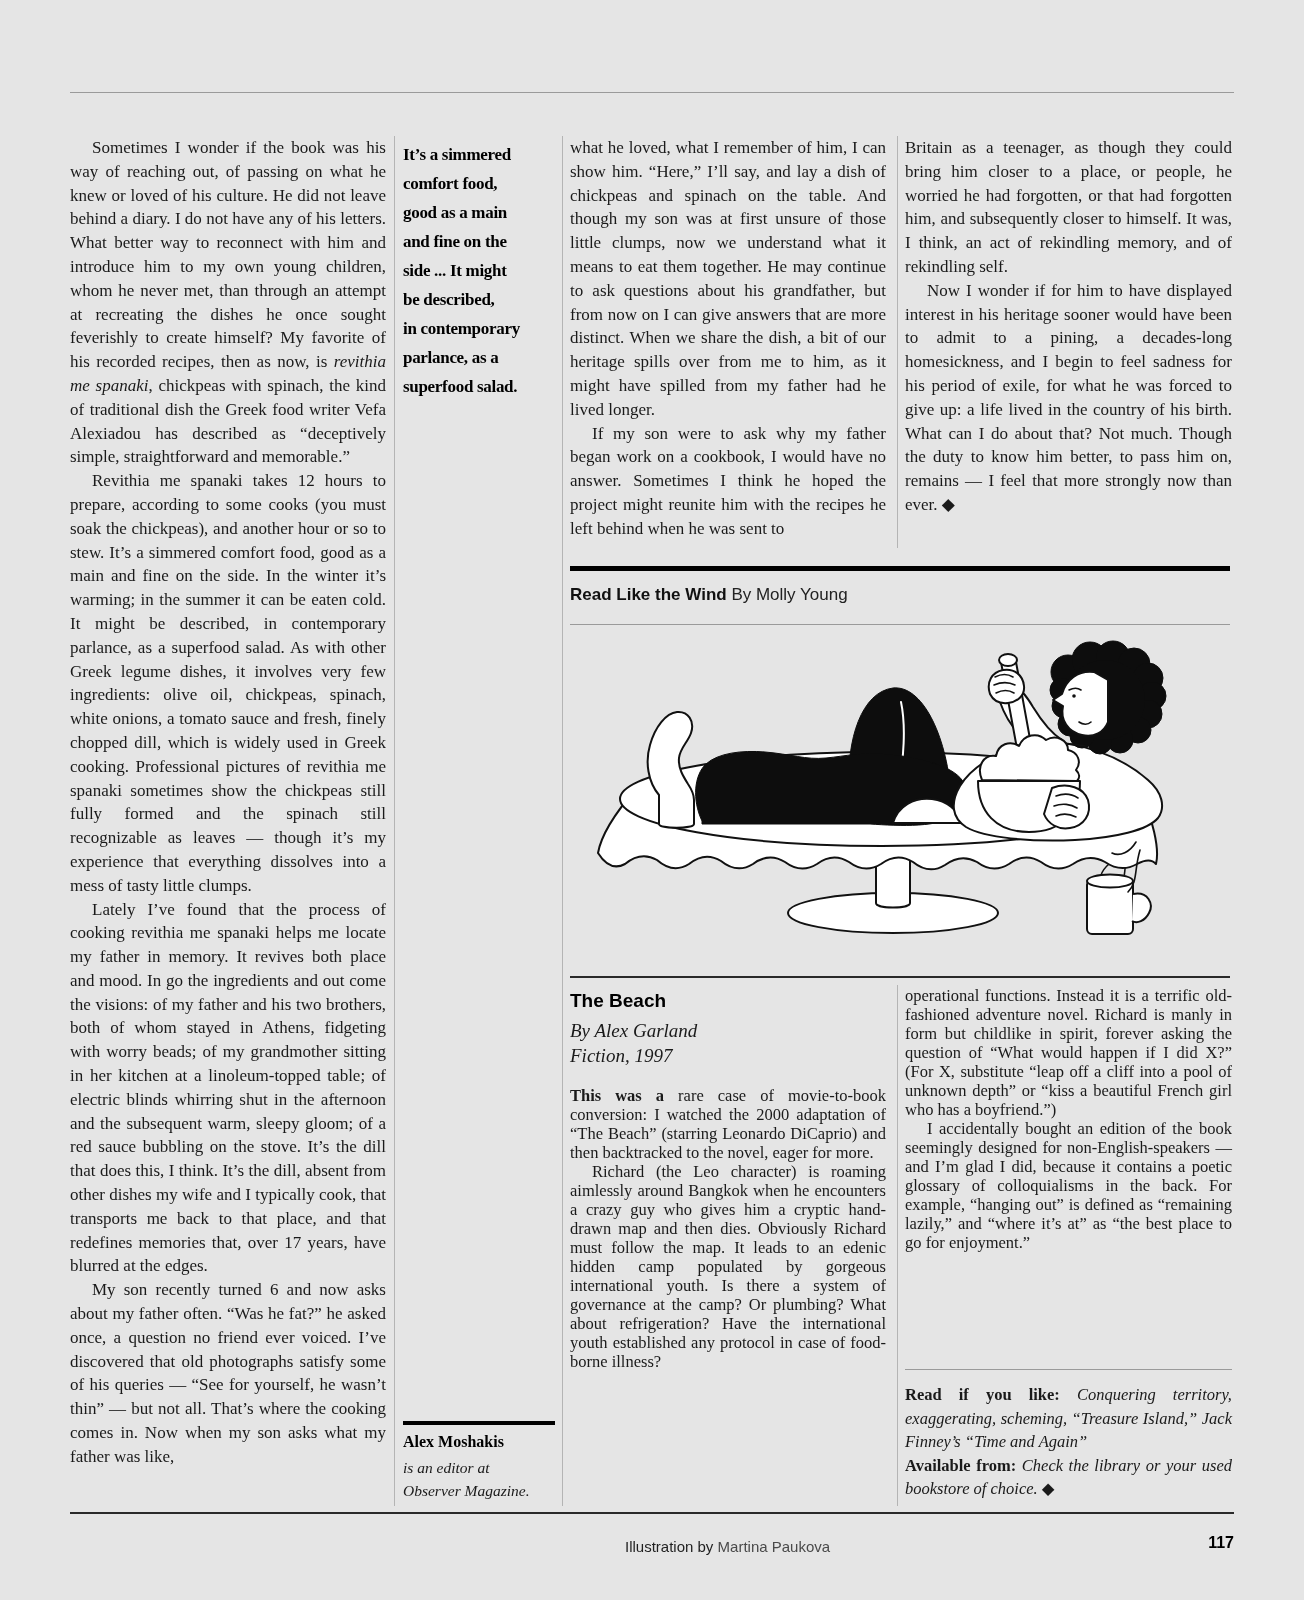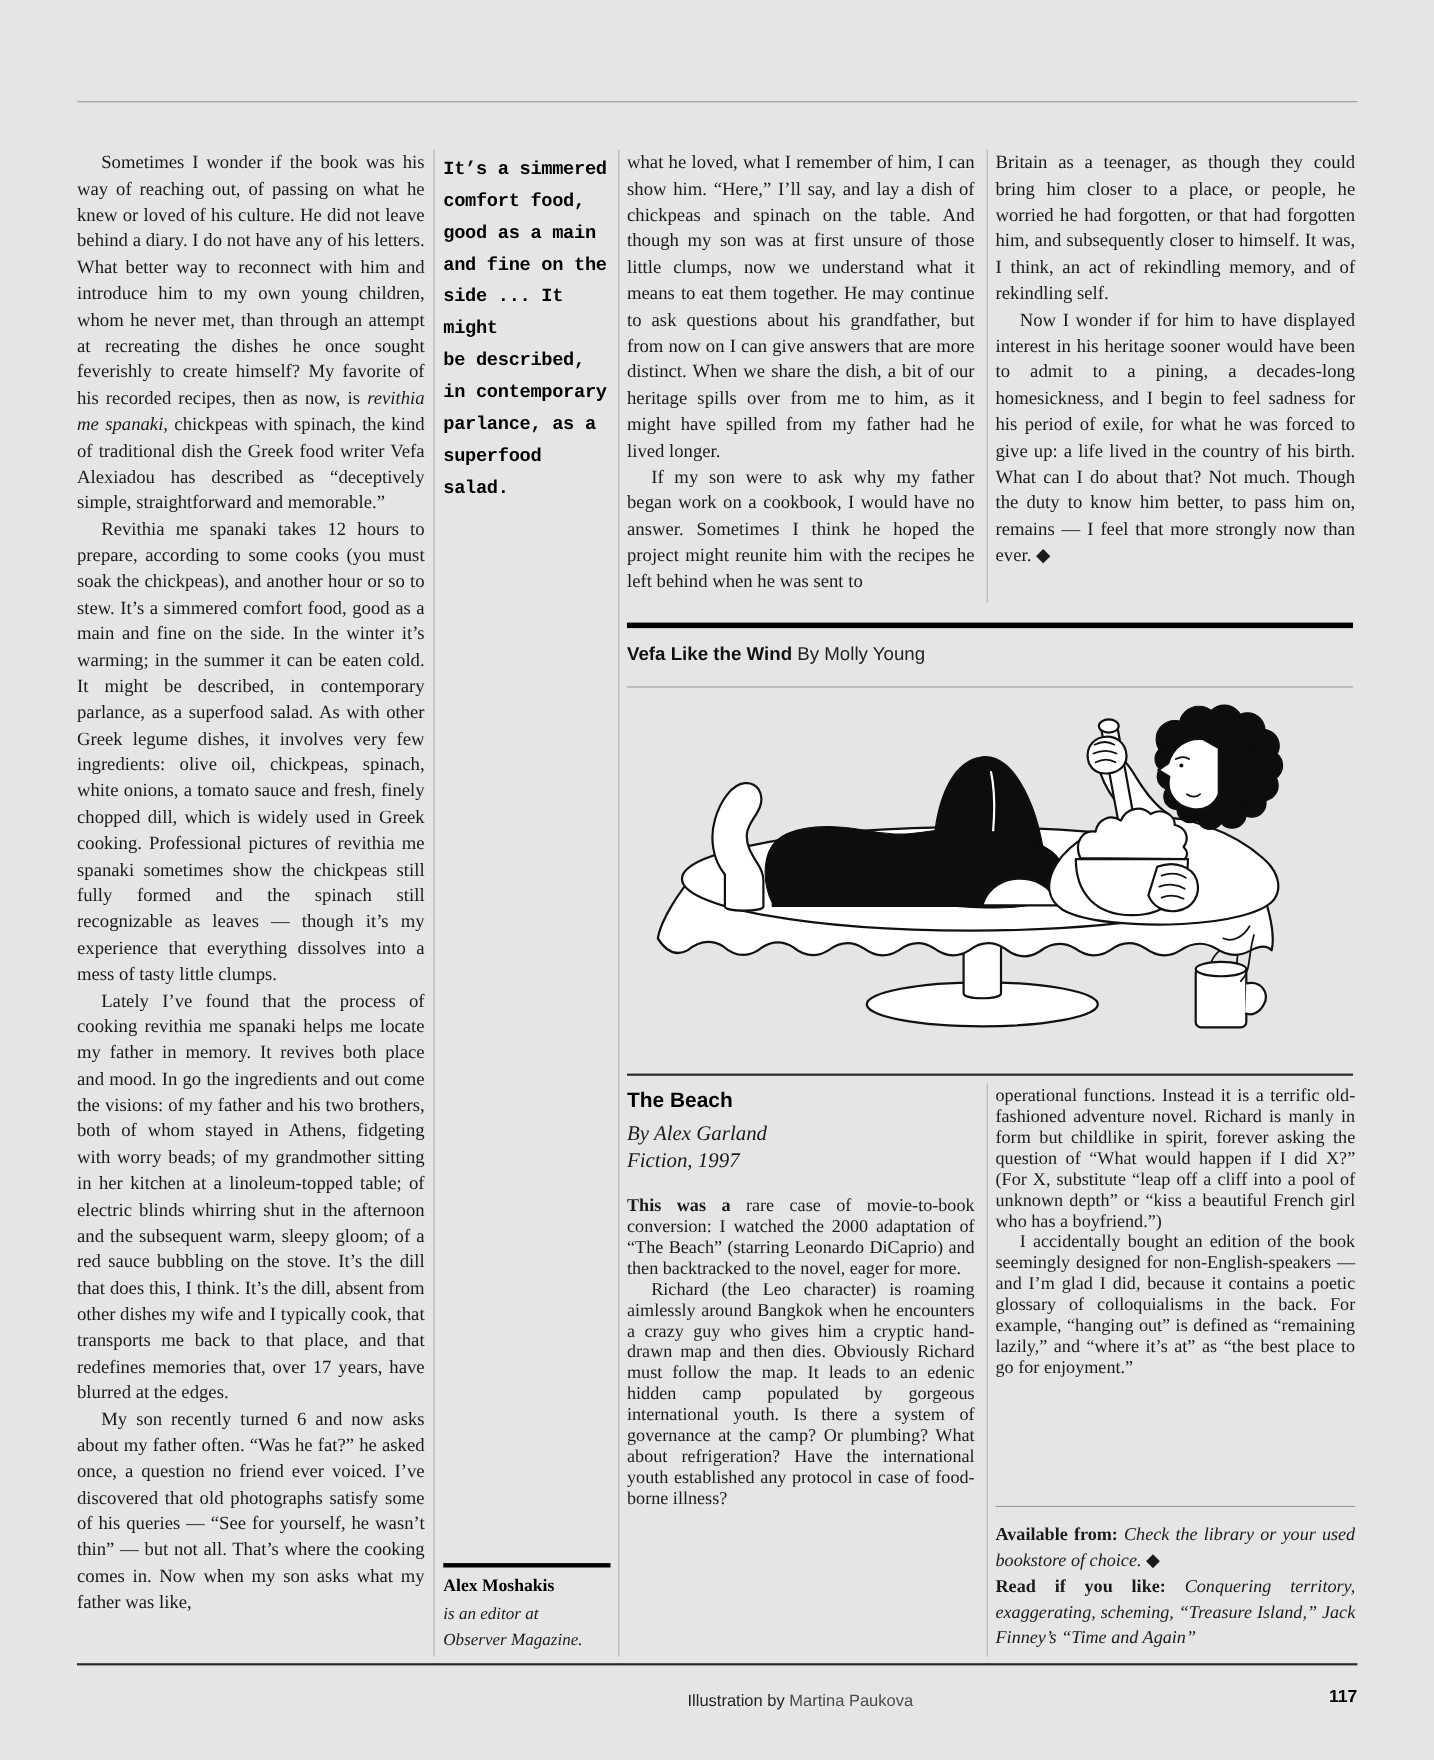--- a/index.html
+++ b/index.html
@@ -10,21 +10,21 @@
   .hrule.dark{background:#2a2a2a;height:2px;}
   .hrule.thick{background:#000;height:5px;}
   .vrule{position:absolute;width:1px;background:#b4b4b4;}
 
   .bodycol{position:absolute;font-size:17px;line-height:23.8px;text-align:justify;}
   .bodycol p{margin:0;padding:0;}
   .bodycol p.ind{text-indent:22px;}
   .it{font-style:italic;}
   .bd{font-weight:bold;}
 
-  .pullquote{position:absolute;font-family:Liberation Mono, monospace;font-weight:700;
+  .pullquote{position:absolute;font-family:Liberation Serif, serif;font-weight:700;
              font-size:17px;line-height:29px;letter-spacing:-0.3px;color:#000;
              white-space:pre-line;}
 
   .rlw-head{position:absolute;font-family:"Liberation Sans",sans-serif;font-size:17px;color:#111;}
   .rlw-head .t{font-weight:bold;}
   .rlw-head .b{font-weight:normal;color:#222;}
 
   .review-title{position:absolute;font-family:"Liberation Sans",sans-serif;
                 font-weight:bold;font-size:19px;color:#000;}
   .review-byline{position:absolute;font-size:19px;line-height:25px;font-style:italic;white-space:pre-line;}
@@ -81,21 +81,21 @@
     <p class="ind">If my son were to ask why my father began work on a cookbook, I would have no answer. Sometimes I think he hoped the project might reunite him with the recipes he left behind when he was sent to</p>
   </div>
 
   <div class="bodycol" style="left:905px;top:136px;width:327px;">
     <p>Britain as a teenager, as though they could bring him closer to a place, or people, he worried he had forgotten, or that had forgotten him, and subsequently closer to himself. It was, I think, an act of rekindling memory, and of rekindling self.</p>
     <p class="ind">Now I wonder if for him to have displayed interest in his heritage sooner would have been to admit to a pining, a decades-long homesickness, and I begin to feel sadness for his period of exile, for what he was forced to give up: a life lived in the country of his birth. What can I do about that? Not much. Though the duty to know him better, to pass him on, remains — I feel that more strongly now than ever. ◆</p>
   </div>
 
   <div class="hrule thick" style="left:570px;top:566px;width:660px;"></div>
   <div class="rlw-head" style="left:570px;top:585px;width:660px;">
-    <span class="t">Vefa Like the Wind</span><span class="b"> By Molly Young</span>
+    <span class="t">Read Like the Wind</span><span class="b"> By Molly Young</span>
   </div>
   <div class="hrule" style="left:570px;top:624px;width:660px;"></div>
 
   <svg class="abs" style="left:570px;top:630px;" width="660" height="335" viewBox="570 630 660 335" xmlns="http://www.w3.org/2000/svg">
 
     <ellipse class="wh" cx="893" cy="913" rx="105" ry="20"></ellipse>
     <path class="wh" d="M 876 846 L 876 903 C 876 909 910 909 910 903 L 910 846 Z"></path>
 
     <path class="thin" d="M 1105 888 C 1096 880 1102 870 1109 864 C 1116 858 1118 850 1112 843"></path>
     <path class="thin" d="M 1120 884 C 1128 876 1122 868 1128 860 C 1133 854 1139 851 1137 844"></path>
@@ -178,22 +178,22 @@
     <p class="ind">Richard (the Leo character) is roaming aimlessly around Bangkok when he encounters a crazy guy who gives him a cryptic hand-drawn map and then dies. Obviously Richard must follow the map. It leads to an edenic hidden camp populated by gorgeous international youth. Is there a system of governance at the camp? Or plumbing? What about refrigeration? Have the international youth established any protocol in case of food-borne illness?</p>
   </div>
 
   <div class="reviewcol" style="left:905px;top:986px;width:327px;">
     <p>operational functions. Instead it is a terrific old-fashioned adventure novel. Richard is manly in form but childlike in spirit, forever asking the question of “What would happen if I did X?” (For X, substitute “leap off a cliff into a pool of unknown depth” or “kiss a beautiful French girl who has a boyfriend.”)</p>
     <p class="ind">I accidentally bought an edition of the book seemingly designed for non-English-speakers — and I’m glad I did, because it contains a poetic glossary of colloquialisms in the back. For example, “hanging out” is defined as “remaining lazily,” and “where it’s at” as “the best place to go for enjoyment.”</p>
   </div>
 
   <div class="hrule" style="left:905px;top:1369px;width:327px;"></div>
   <div class="readlike" style="left:905px;top:1383px;width:327px;">
+    <p style="margin:0;"><span class="lbl">Read if you like: </span><span class="val">Conquering territory, exaggerating, scheming, “Treasure Island,” Jack Finney’s “Time and Again”</span></p>
     <p style="margin:0;"><span class="lbl">Available from: </span><span class="val">Check the library or your used bookstore of choice. </span><span>◆</span></p>
-    <p style="margin:0;"><span class="lbl">Read if you like: </span><span class="val">Conquering territory, exaggerating, scheming, “Treasure Island,” Jack Finney’s “Time and Again”</span></p>
   </div>
 
   <div class="hrule thick" style="left:403px;top:1421px;width:152px;height:4px;"></div>
   <div class="credit-name" style="left:403px;top:1433px;">Alex Moshakis</div>
   <div class="credit-lines" style="left:403px;top:1456px;width:158px;">is an editor at
 Observer Magazine.</div>
 
   <div class="hrule dark" style="left:70px;top:1512px;width:1164px;"></div>
   <div class="footer-credit" style="left:625px;top:1538px;">
     <span>Illustration by </span><span class="light">Martina Paukova</span>

